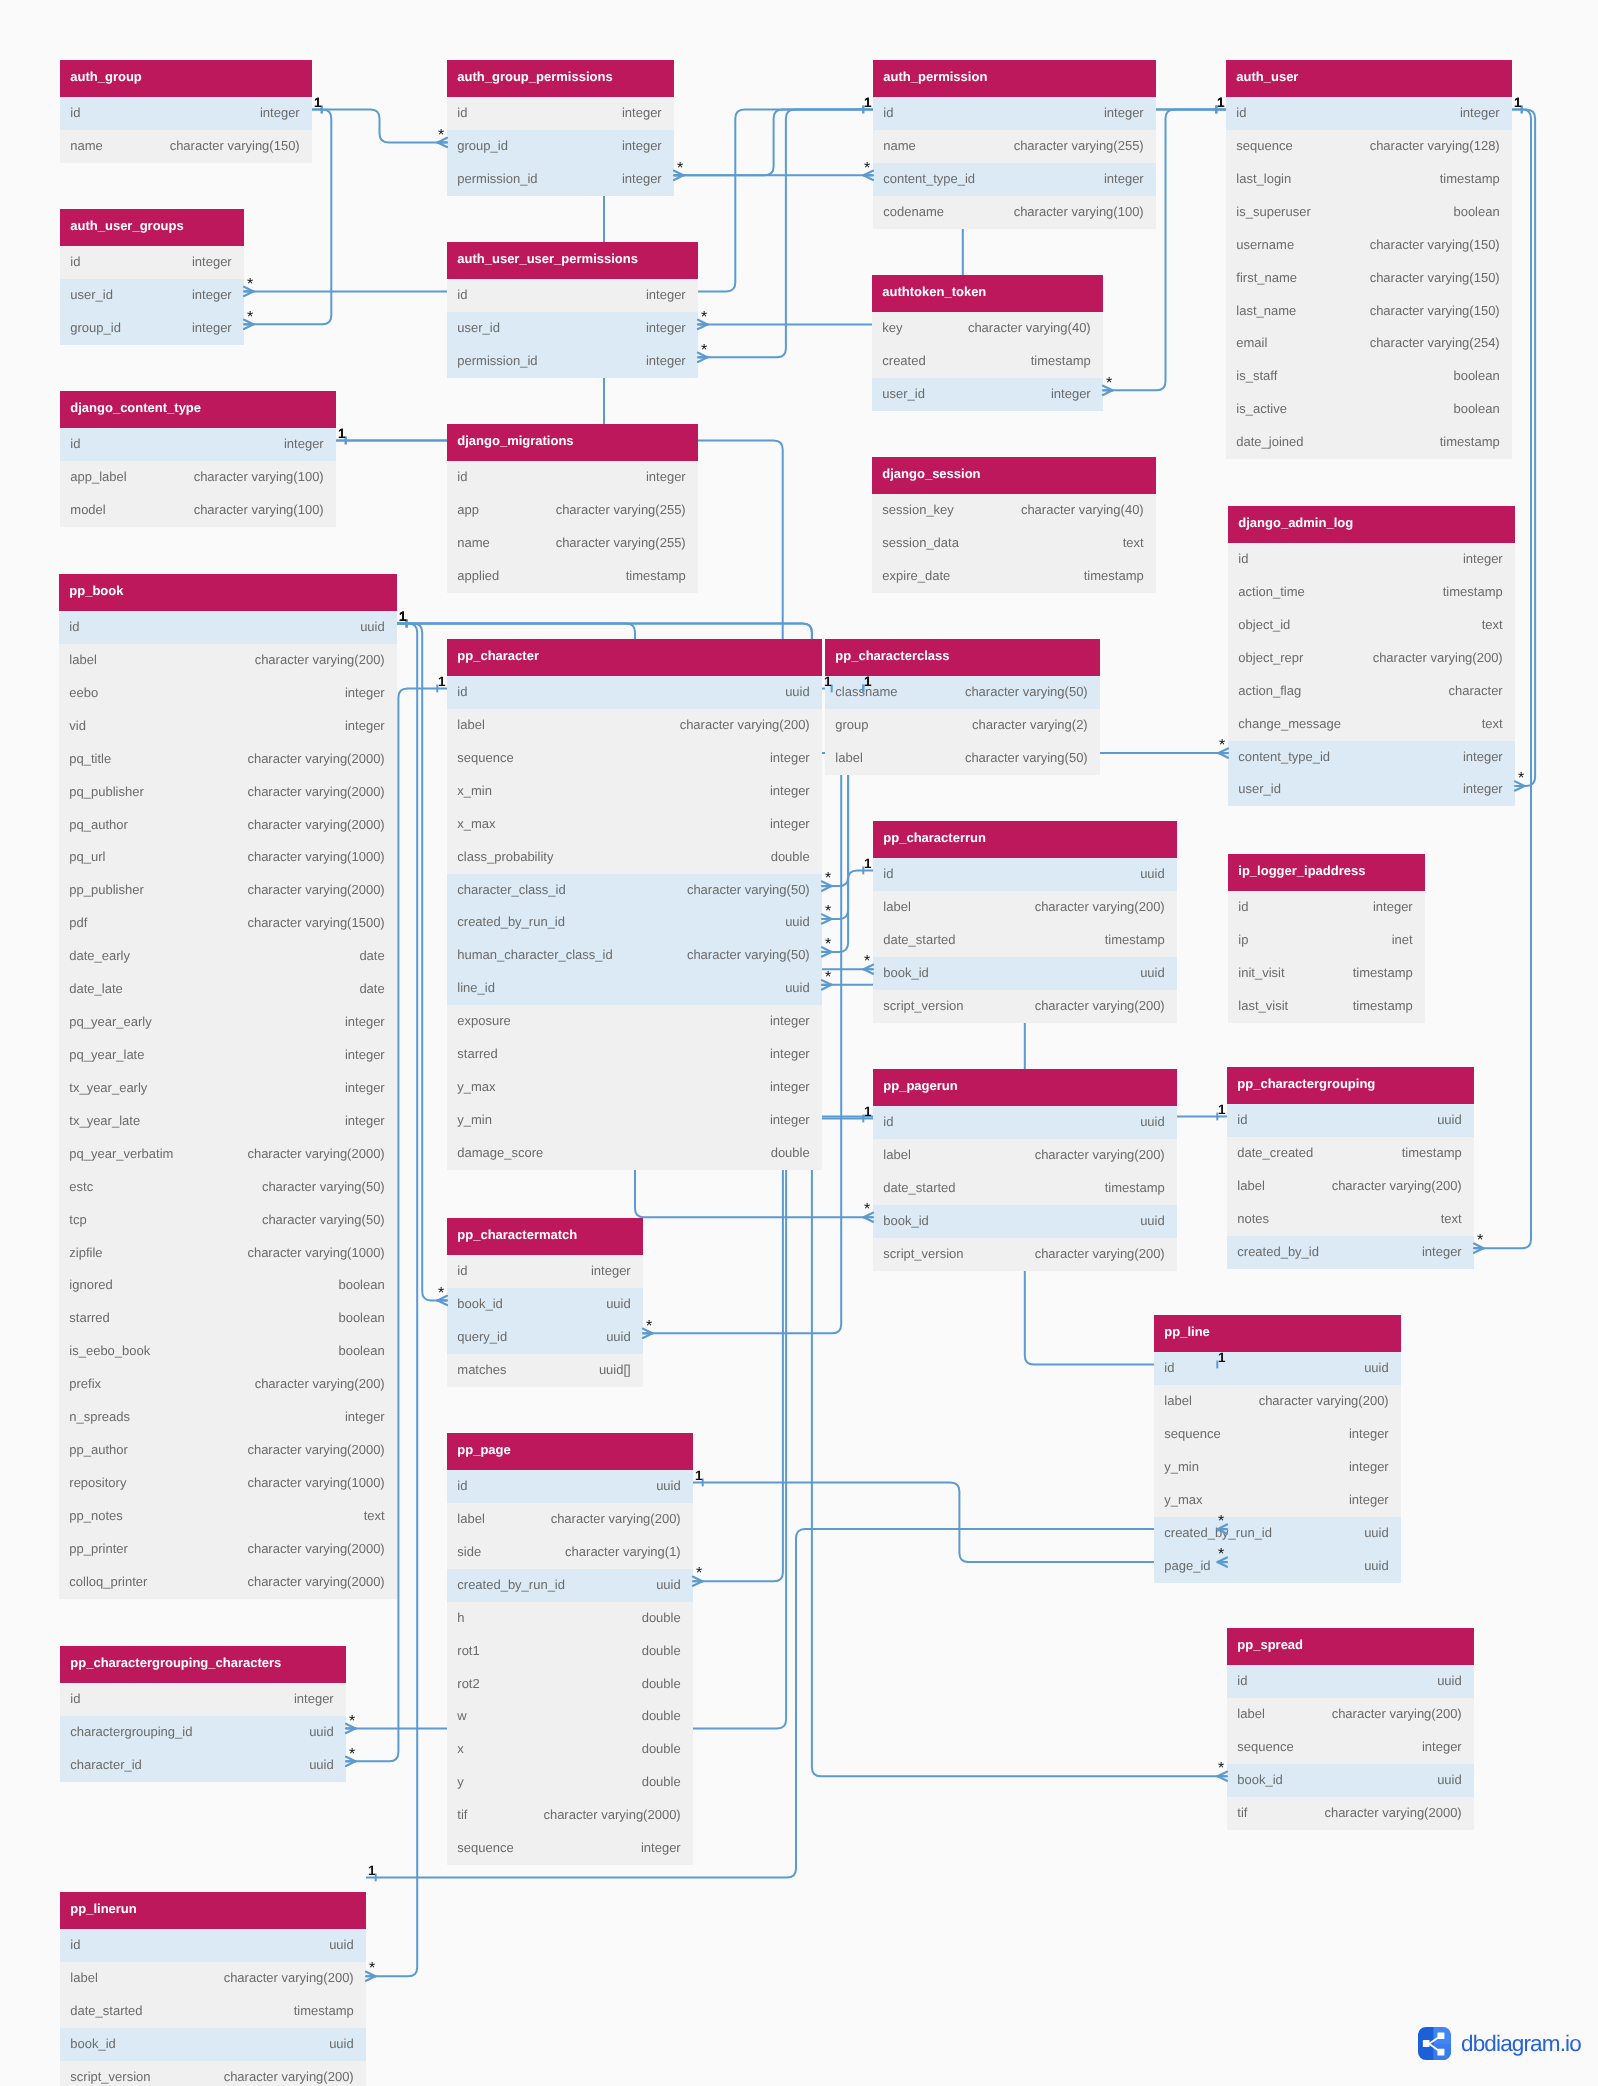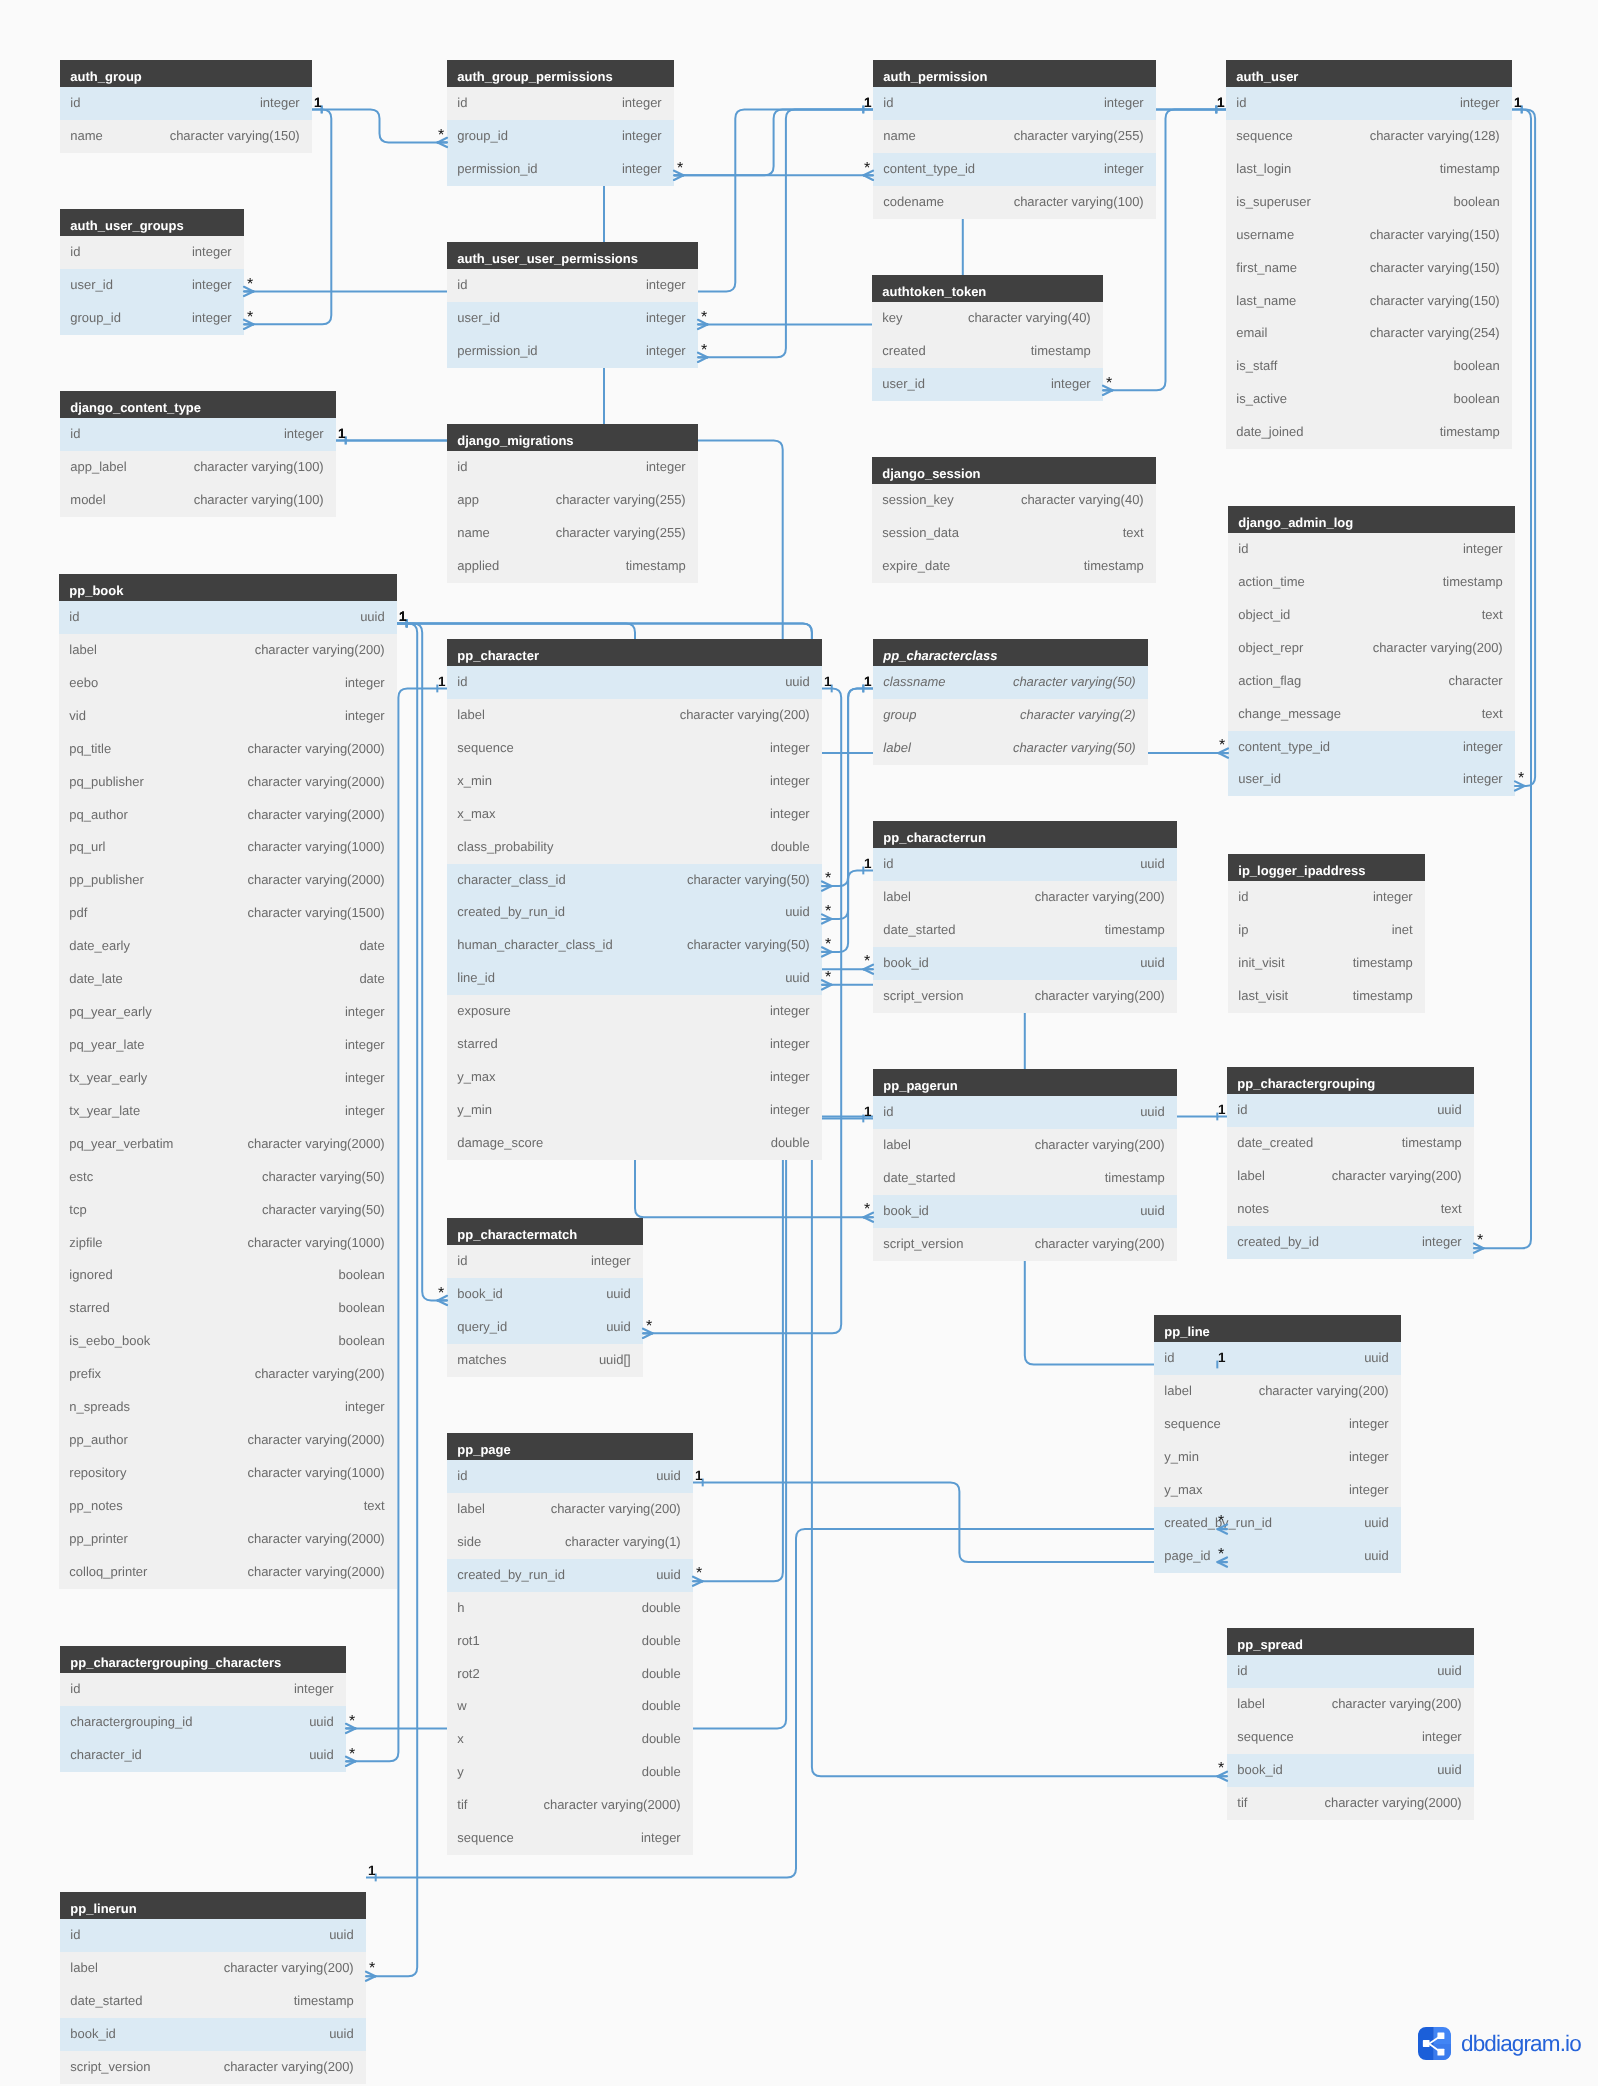--- a/index.html
+++ b/index.html
@@ -1,21 +1,21 @@
 <!DOCTYPE html>
 <html><head>
 <meta charset="utf-8">
 <style>
   html,body{margin:0;padding:0;}
   body{width:1598px;height:2086px;background:#fafafa;font-family:"Liberation Sans",sans-serif;-webkit-font-smoothing:antialiased;text-rendering:geometricPrecision;}
   #canvas{position:relative;width:1598px;height:2086px;overflow:hidden;background:#fafafa;}
   .thead,.trow,#labels>div,.logotext{will-change:transform;}
   #edges{position:absolute;left:0;top:0;width:1598px;height:2086px;z-index:1;}
   .tbl{position:absolute;box-sizing:border-box;z-index:2;}
-  .thead{background:#404040;color:#fff;font-weight:bold;font-size:13px;height:27px;line-height:33px;padding-left:10.3px;box-sizing:border-box;white-space:nowrap;overflow:hidden;}
+  .thead{background:#be185d;color:#fff;font-weight:bold;font-size:13px;height:37px;line-height:33px;padding-left:10.3px;box-sizing:border-box;white-space:nowrap;overflow:hidden;}
   .trow{height:32.93px;line-height:32.93px;font-size:13px;color:#6b6b6b;background:#f0f0f0;position:relative;box-sizing:border-box;white-space:nowrap;}
   .trow.k{background:#dbeaf4;}
   .fname{position:absolute;left:10.3px;top:0;}
   .ftype{position:absolute;right:12.3px;top:0;}
   #labels{position:absolute;left:0;top:0;width:1598px;height:2086px;z-index:4;}
   #labels>div{position:absolute;color:#111;line-height:1;white-space:nowrap;}
   .mone{font-size:13.5px;font-weight:bold;}
   .mstar{font-size:16px;font-weight:400;}
   .logo{position:absolute;left:1418px;top:2027px;display:flex;align-items:center;z-index:3;}
   .logobox{width:33px;height:33px;flex:none;}
@@ -480,21 +480,21 @@
         </div>
         <div class="trow">
           <span class="fname">session_data</span>
           <span class="ftype">text</span>
         </div>
         <div class="trow">
           <span class="fname">expire_date</span>
           <span class="ftype">timestamp</span>
         </div>
       </div>
-      <div class="tbl" style="left: 873px; top: 639px; width: 275px; font-style: italic;">
+      <div class="tbl" style="left: 825px; top: 639px; width: 275px;">
         <div class="thead">pp_characterclass</div>
         <div class="trow k">
           <span class="fname">classname</span>
           <span class="ftype">character varying(50)</span>
         </div>
         <div class="trow">
           <span class="fname">group</span>
           <span class="ftype">character varying(2)</span>
         </div>
         <div class="trow">

